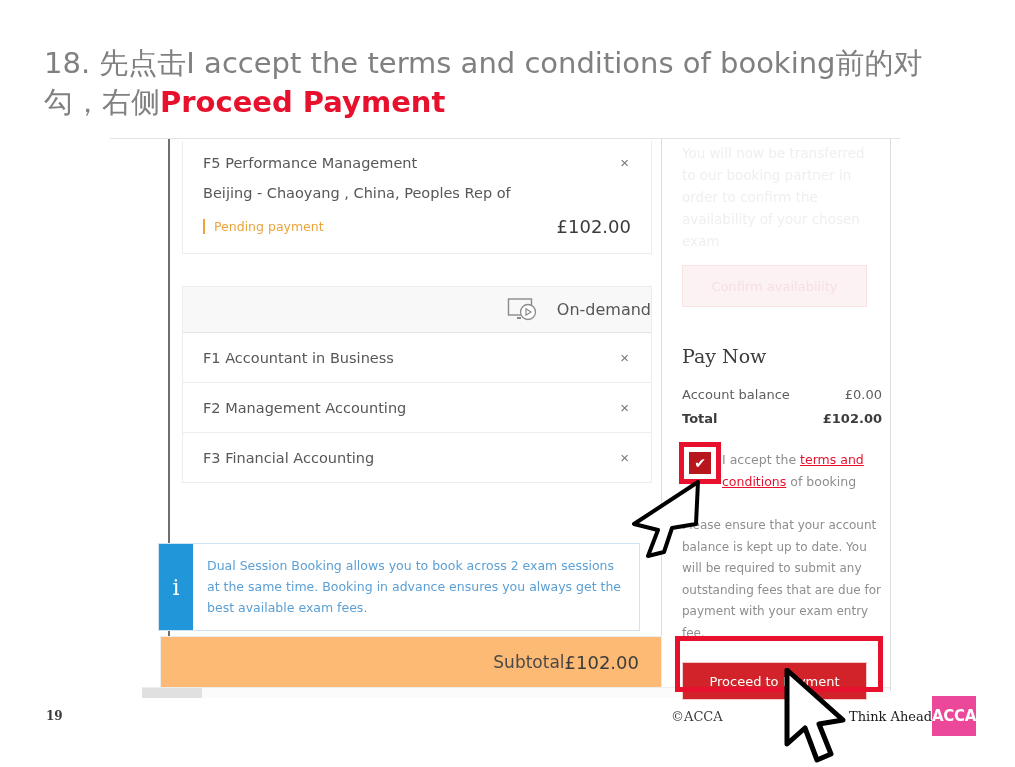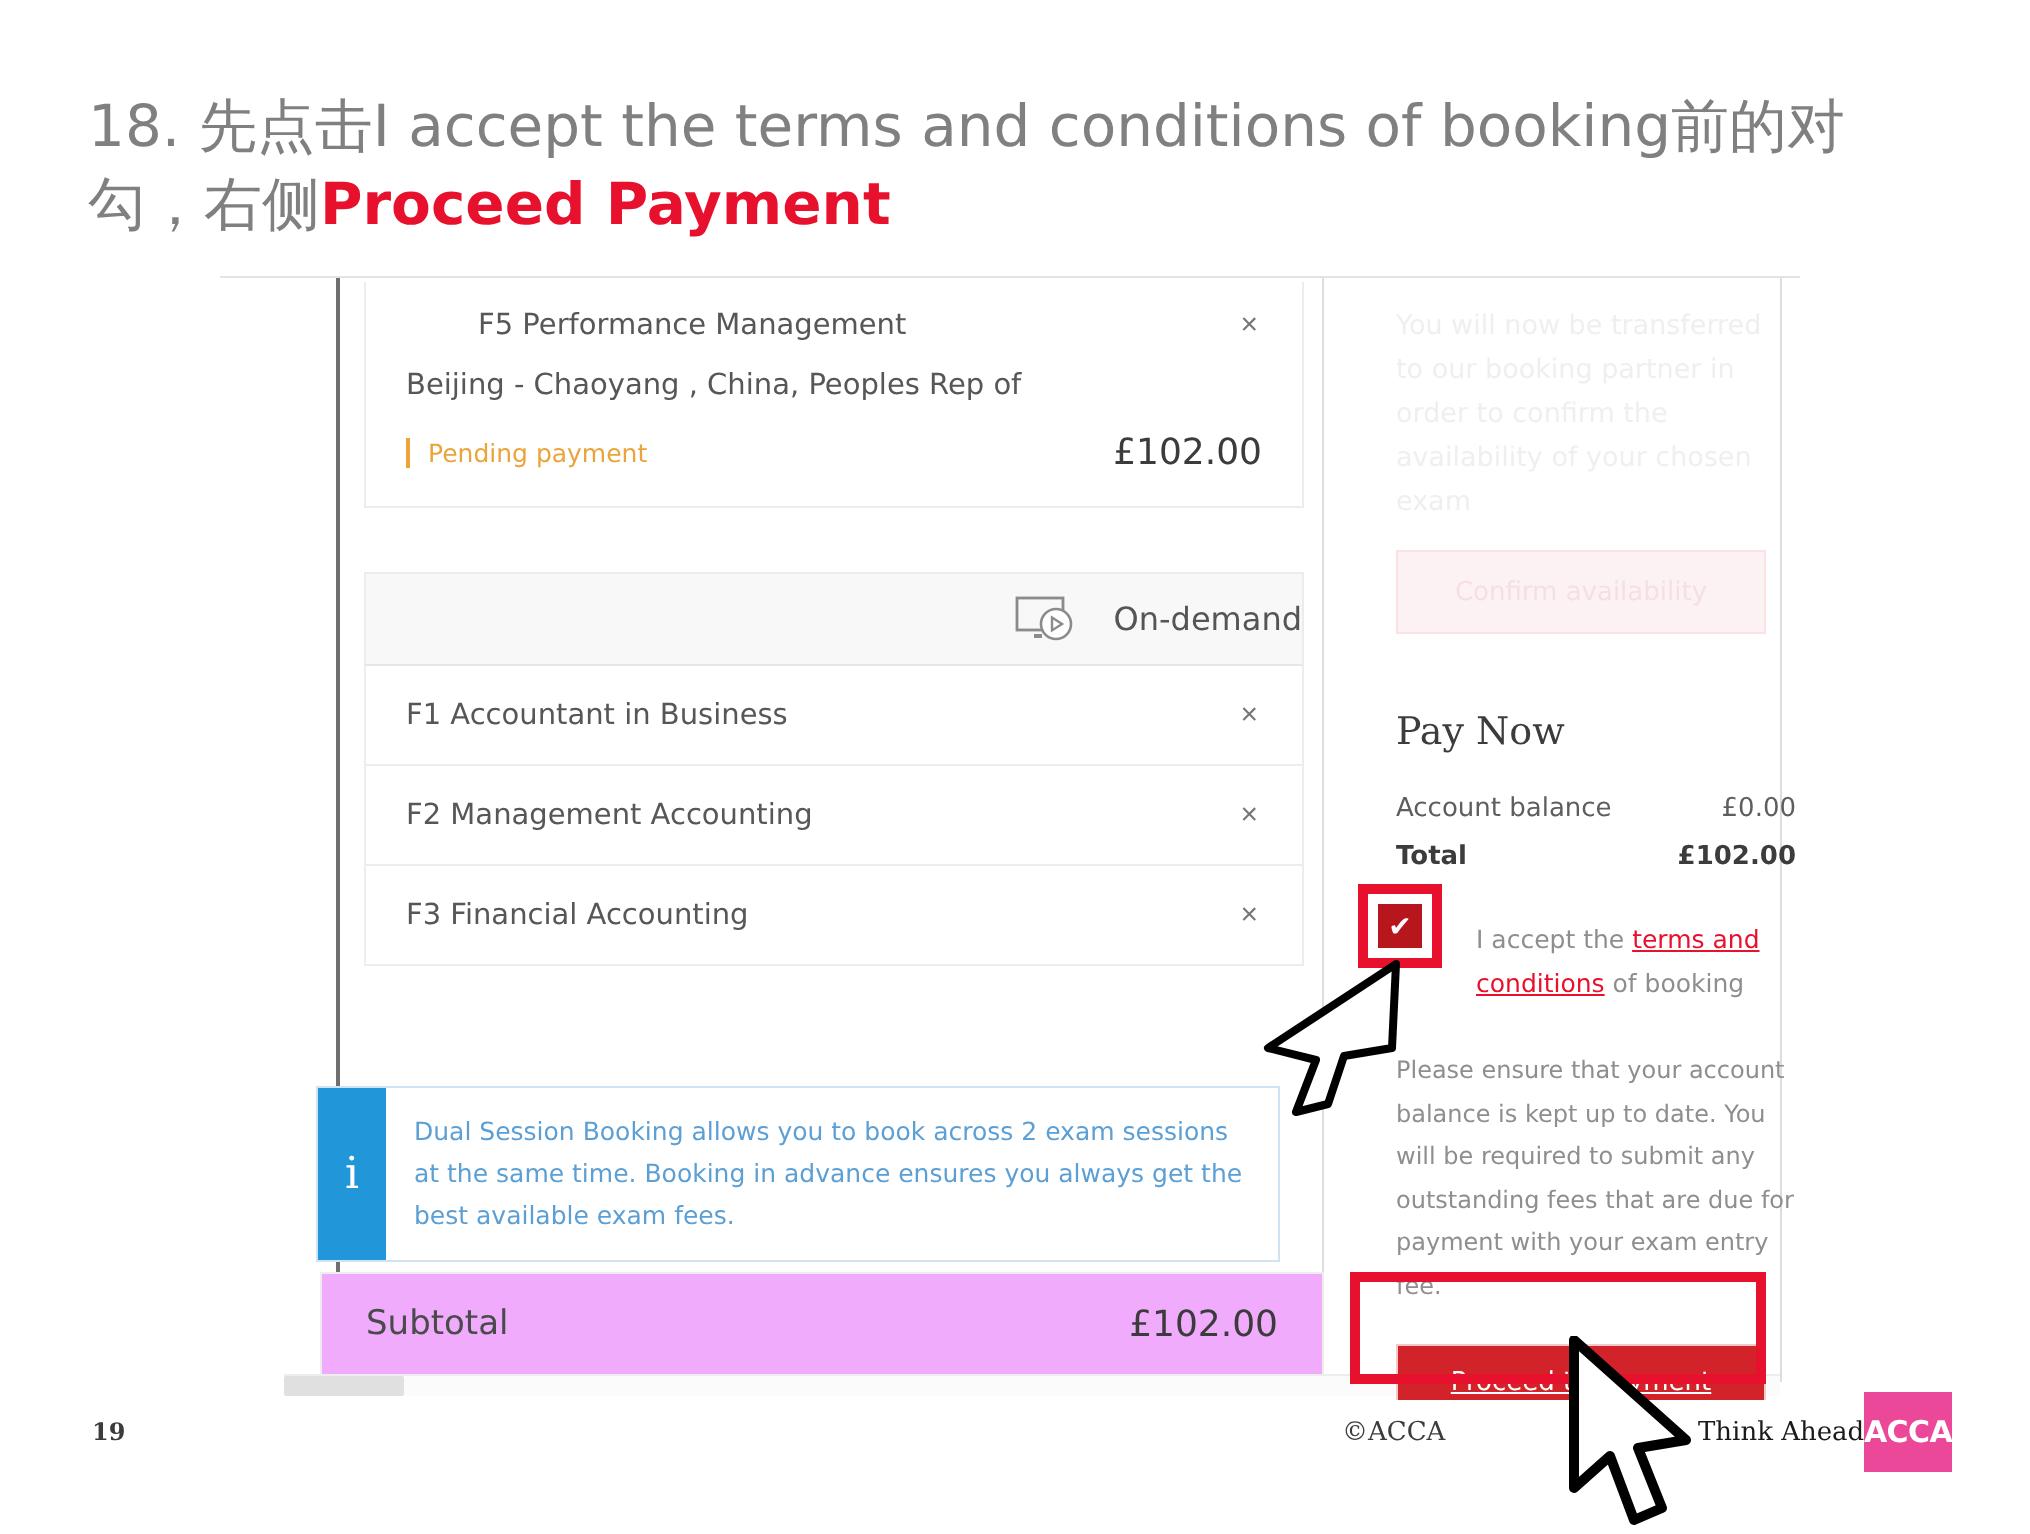--- a/index.html
+++ b/index.html
@@ -106,21 +106,20 @@
     background: #ffffff;
     border: 1px solid #ededed;
     border-top: none;
     padding: 14px 20px 16px 20px;
     box-sizing: border-box;
   }
   .exam-row-top {
     display: flex;
     justify-content: space-between;
     align-items: flex-start;
-    margin-left: 36px;
   }
   .exam-name {
     font-size: 14.5px;
     color: #575757;
     font-family: "DejaVu Sans", sans-serif;
   }
   .remove-x {
     font-size: 15px;
     color: #777777;
     line-height: 1;
@@ -206,24 +205,24 @@
   }
 
   
   #subtotal {
     position: absolute;
     left: 50px;
     top: 508px;
     width: 502px;
     height: 52px;
     border: 1px solid #ededed;
-    background: #f0abfc;
-    display: flex;
-    align-items: center;
-    justify-content: space-between;
+    background: #fdba74;
+    display: flex;
+    align-items: center;
+    justify-content: flex-end;
     padding: 0 22px 0 22px;
     box-sizing: border-box;
   }
   #subtotal .stlabel {
     font-size: 17px;
     color: #4a4a4a;
     font-family: "DejaVu Sans", sans-serif;
   }
   #subtotal .stamount {
     font-size: 18px;
@@ -246,23 +245,22 @@
     left: 0; top: 0;
     width: 60px; height: 10px;
     background: #e0e0e0;
     border-radius: 1px;
   }
 
   
   #rightcol {
     position: absolute;
     left: 572px;
-    top: 24px;
+    top: 14px;
     width: 200px;
-    margin-left: 16px;
   }
   .transfer-text {
     font-size: 13.5px;
     line-height: 22px;
     color: #efefef;
     font-family: "DejaVu Sans", sans-serif;
   }
   #confirm-availability {
     margin-top: 13px;
     width: 185px;

